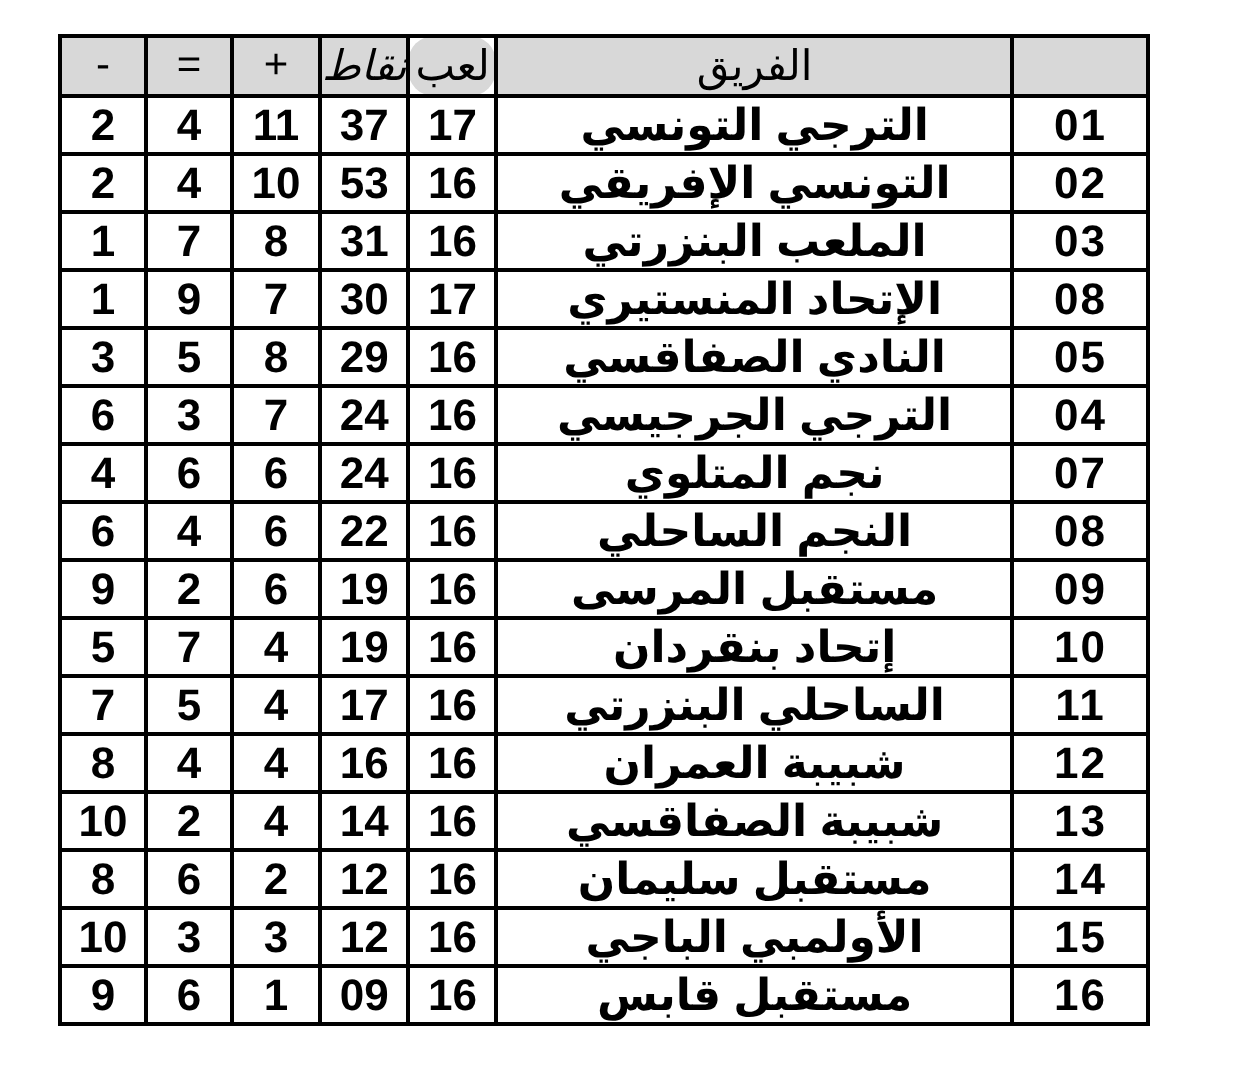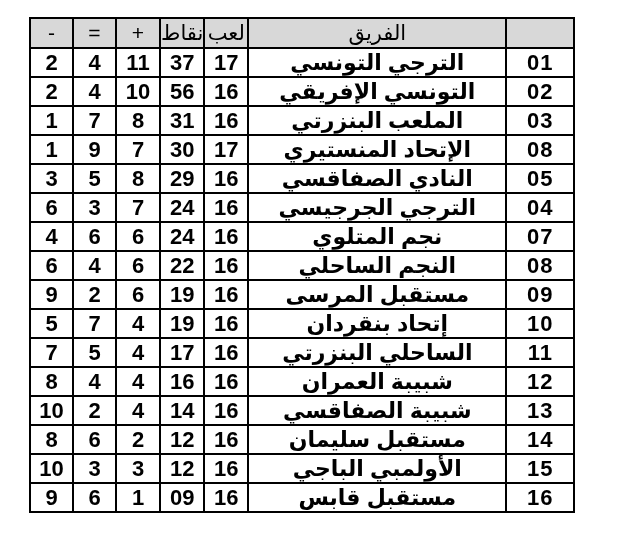--- a/index.html
+++ b/index.html
@@ -33,22 +33,22 @@
   
   table.standings th {
     background: #d8d8d8;
     font-weight: normal;
     height: 28px;
     font-size: 21px;
     color: #000000;
   }
   th.th-pos    { width: 66px; }
   th.th-team   { width: 256px; }
-  th.th-played { width: 42px; }
-  th.th-points { width: 42px; background: #ffffff; color: #ff0000; font-weight: bold; }
+  th.th-played { width: 42px; border-radius: 13px; }
+  th.th-points { width: 42px; background: #ffffff; color: #ff0000; font-weight: bold; font-style: italic; }
   th.th-wins   { width: 42px; font-size: 23px; }
   th.th-draws  { width: 41px; font-size: 23px; }
   th.th-losses { width: 41px; font-size: 23px; }
   
   table.standings td {
     height: 27px;
     font-size: 22px;
     font-weight: bold;
     color: #000000;
   }
@@ -89,21 +89,21 @@
           <td class="td-played">17</td>
           <td class="td-points">37</td>
           <td class="td-wins">11</td>
           <td class="td-draws">4</td>
           <td class="td-losses">2</td>
         </tr>
         <tr>
           <td class="td-pos">02</td>
           <td class="td-team">التونسي الإفريقي</td>
           <td class="td-played">16</td>
-          <td class="td-points">56</td>
+          <td class="td-points">53</td>
           <td class="td-wins">10</td>
           <td class="td-draws">4</td>
           <td class="td-losses">2</td>
         </tr>
         <tr>
           <td class="td-pos">03</td>
           <td class="td-team">الملعب البنزرتي</td>
           <td class="td-played">16</td>
           <td class="td-points">31</td>
           <td class="td-wins">8</td>

